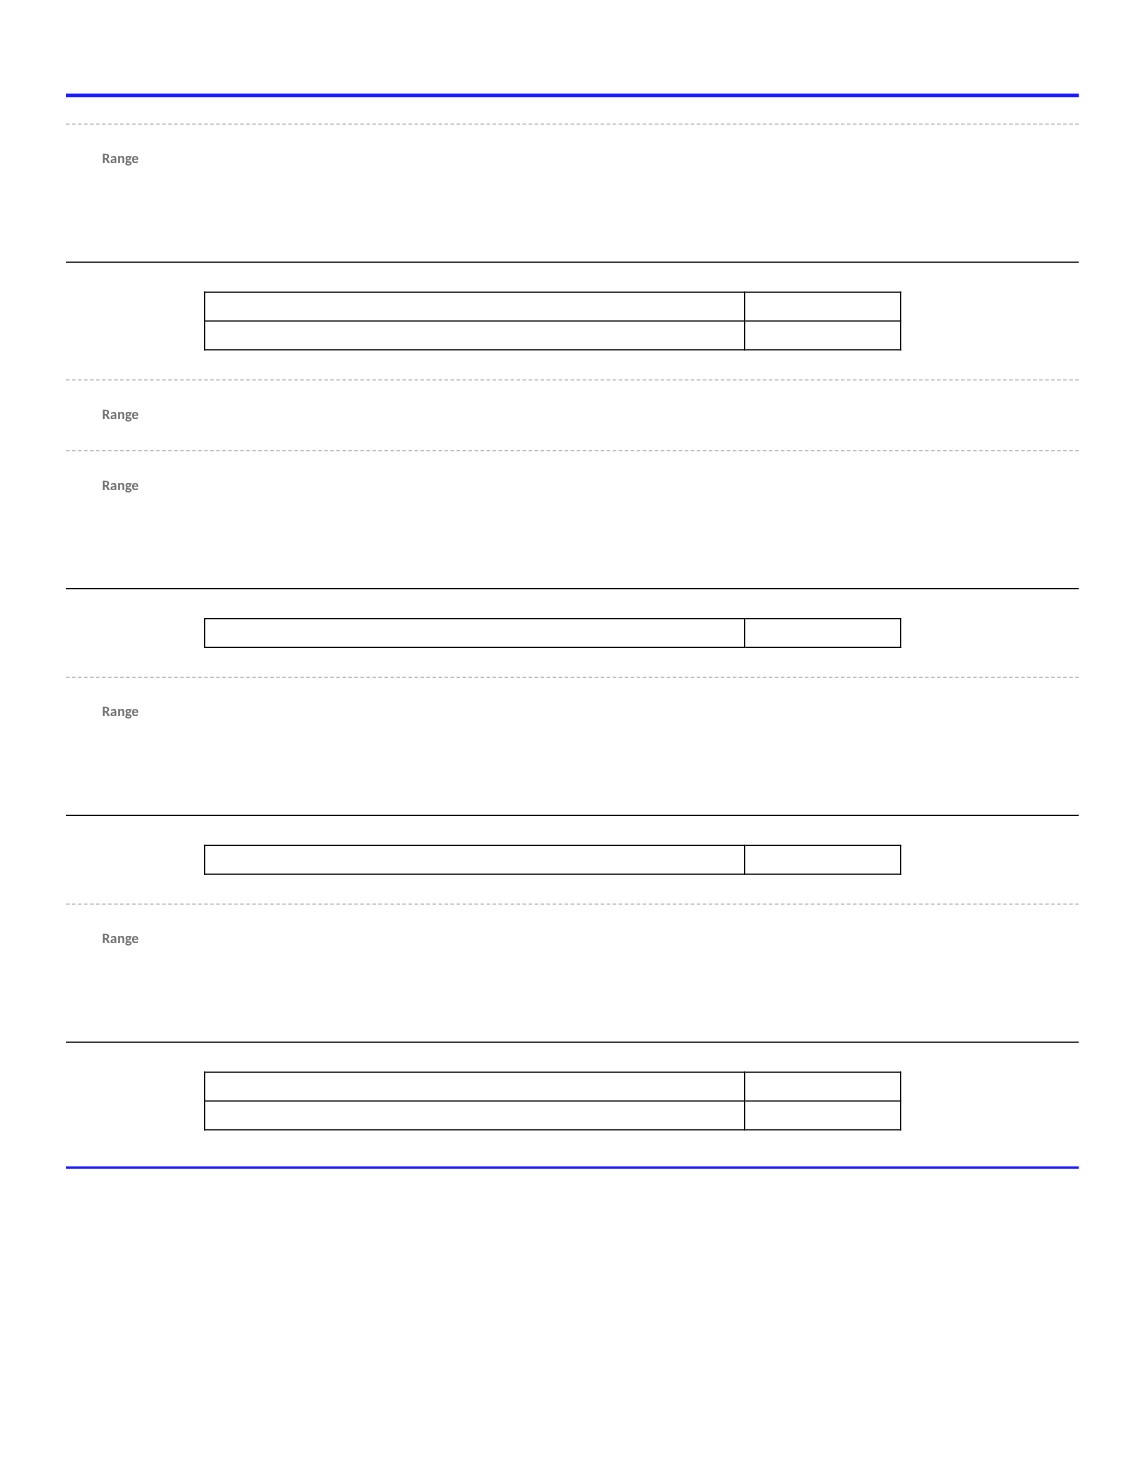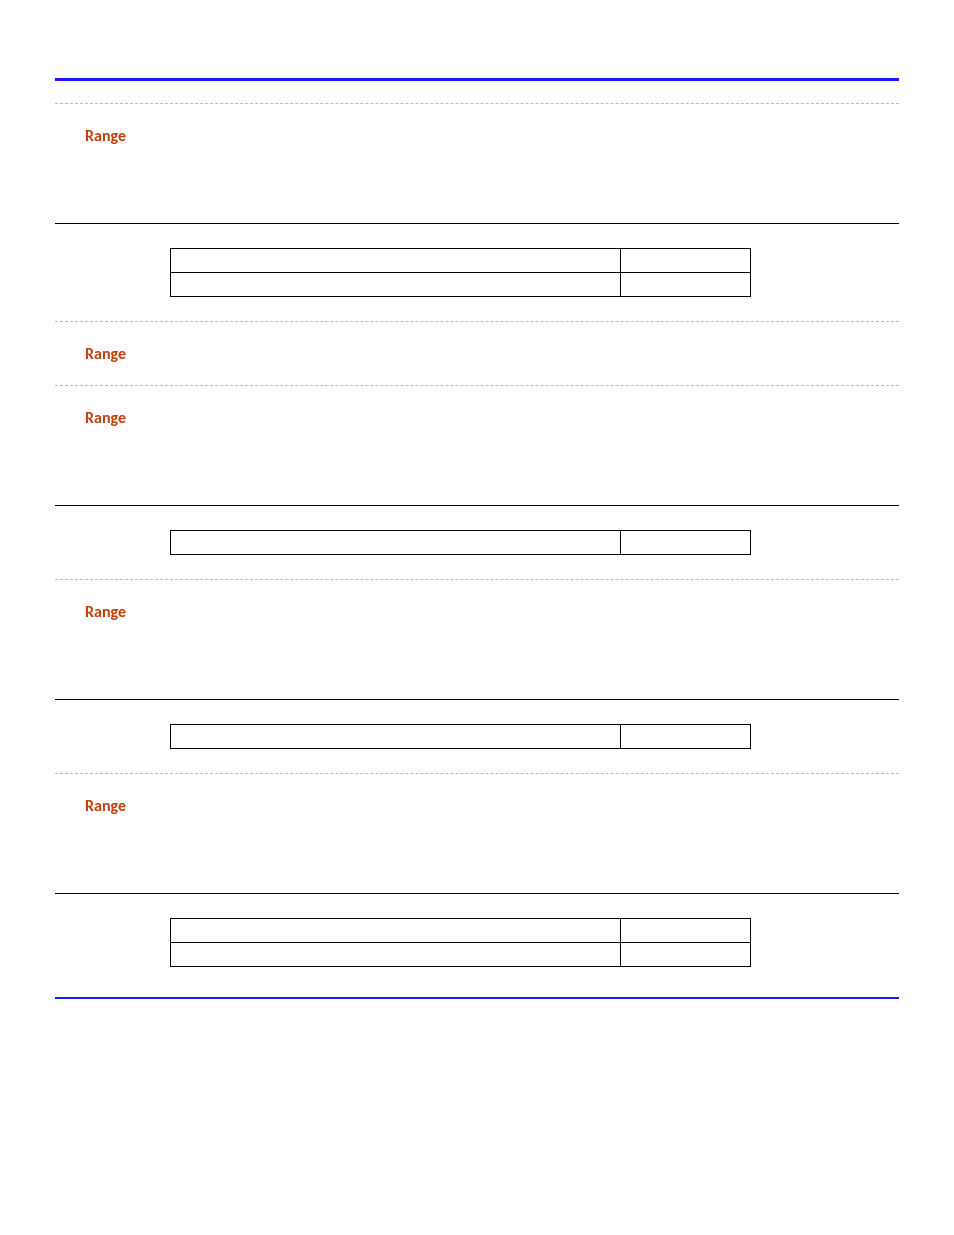--- a/index.html
+++ b/index.html
@@ -23,22 +23,22 @@
   .dash-rule {
     border-top: 1px dashed #bbb;
     height: 0;
   }
   .solid-rule {
     border-top: 1px solid #000;
     height: 0;
   }
   .range-label {
     font-weight: bold;
-    font-size: 16px;
-    color: #c2410c;
+    font-size: 12px;
+    color: #737373;
     padding: 22px 0 22px 30px;
   }
   .spacer-tall {
     height: 56px;
   }
   .table-block {
     padding: 24px 0 24px 115px;
   }
   .tbl {
     border-collapse: collapse;

